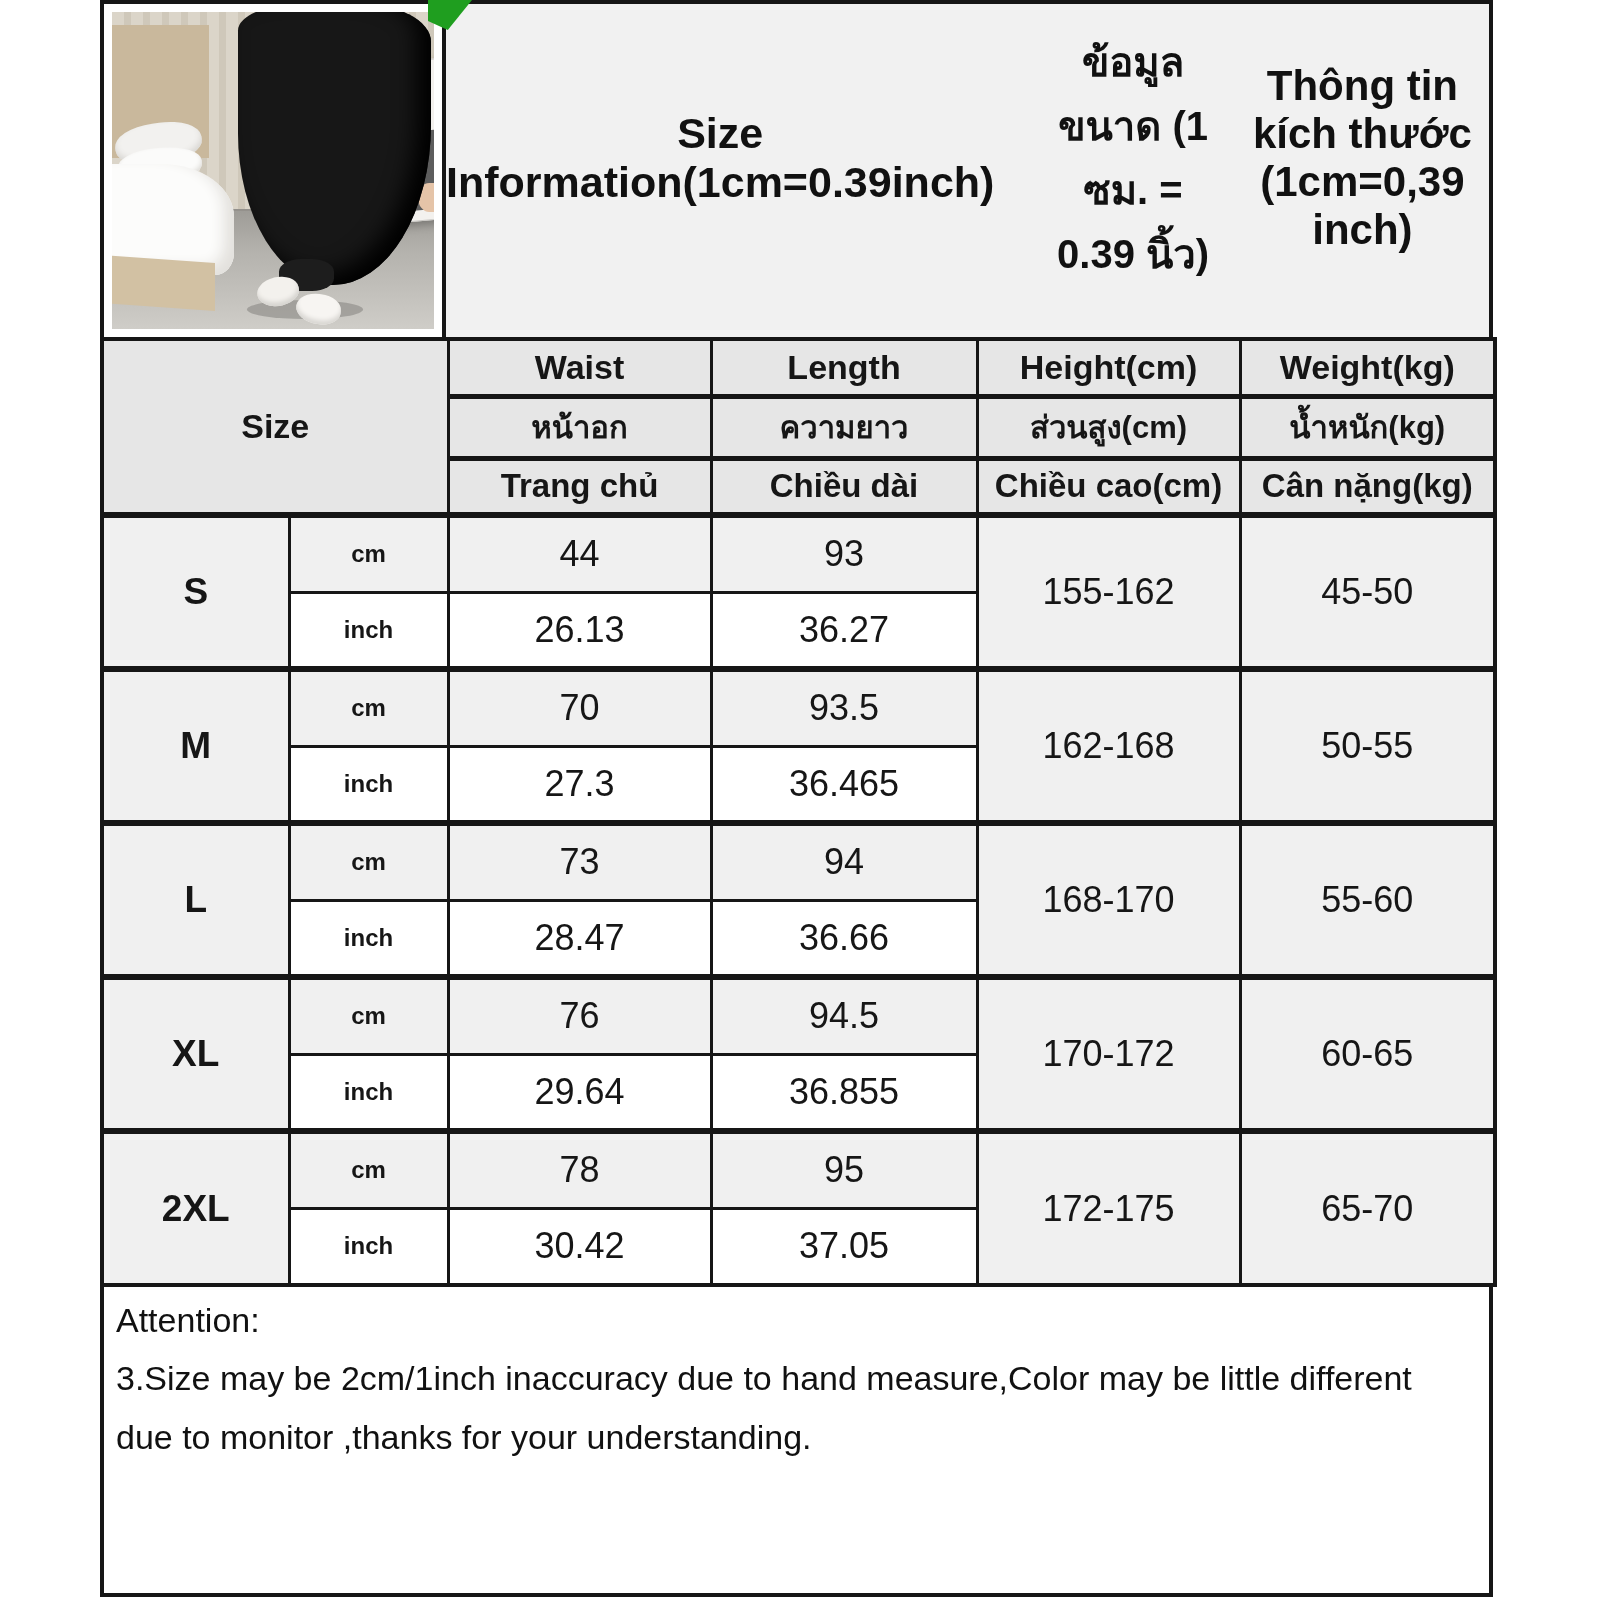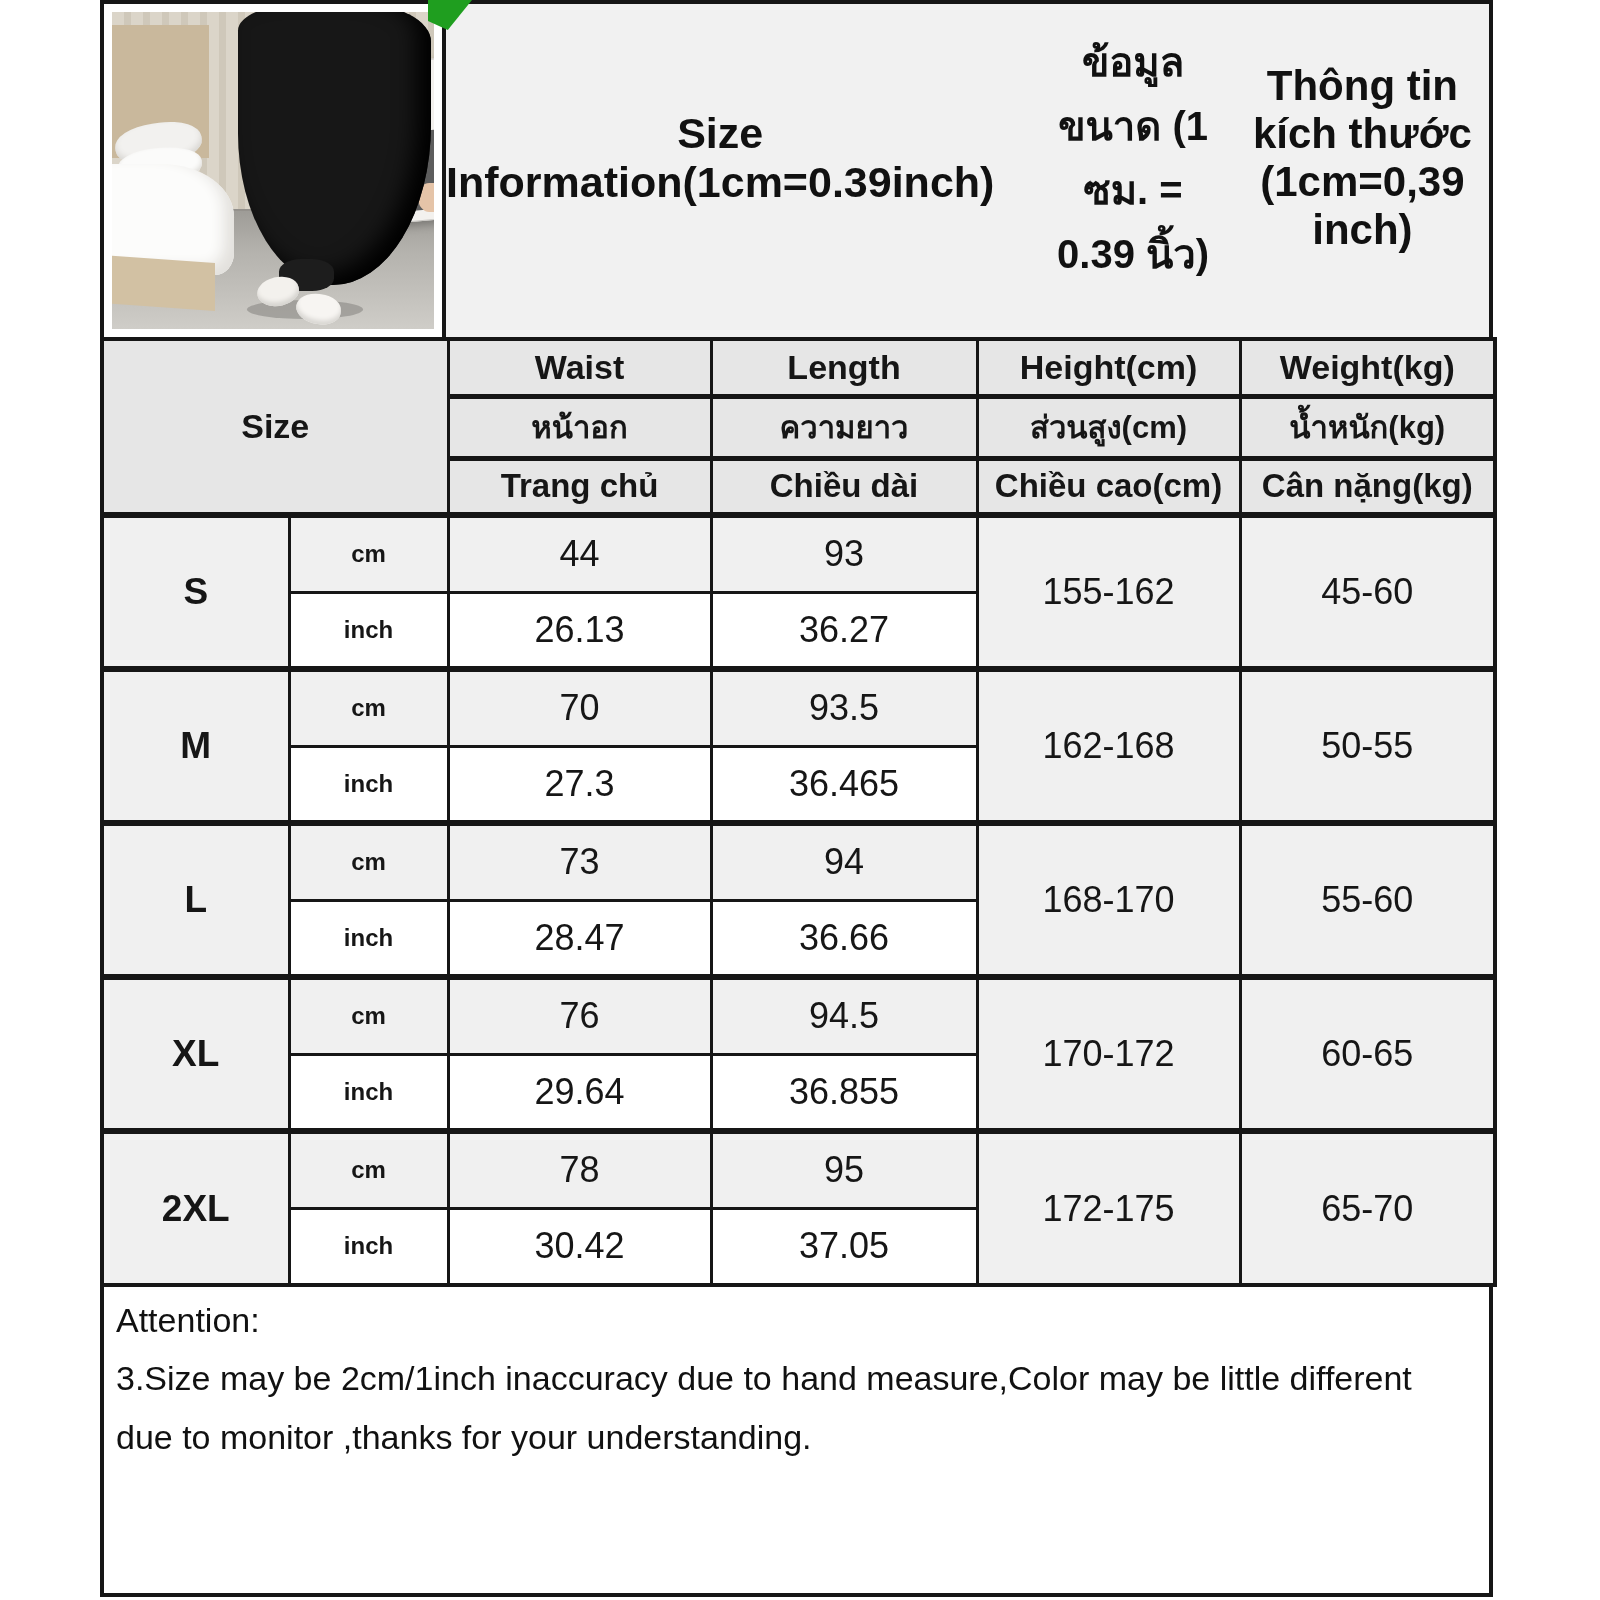--- a/index.html
+++ b/index.html
@@ -154,21 +154,21 @@
         <td>Chiều cao(cm)</td>
         <td>Cân nặng(kg)</td>
       </tr>
 
       <tr class="r-cm block-first">
         <td class="c-size" rowspan="2">S</td>
         <td class="c-unit">cm</td>
         <td class="c-val">44</td>
         <td class="c-val">93</td>
         <td class="c-merge" rowspan="2">155-162</td>
-        <td class="c-merge" rowspan="2">45-60</td>
+        <td class="c-merge" rowspan="2">45-50</td>
       </tr>
       <tr class="r-inch">
         <td class="c-unit">inch</td>
         <td class="c-val">26.13</td>
         <td class="c-val">36.27</td>
       </tr>
 
       <tr class="r-cm block-first">
         <td class="c-size" rowspan="2">M</td>
         <td class="c-unit">cm</td>

